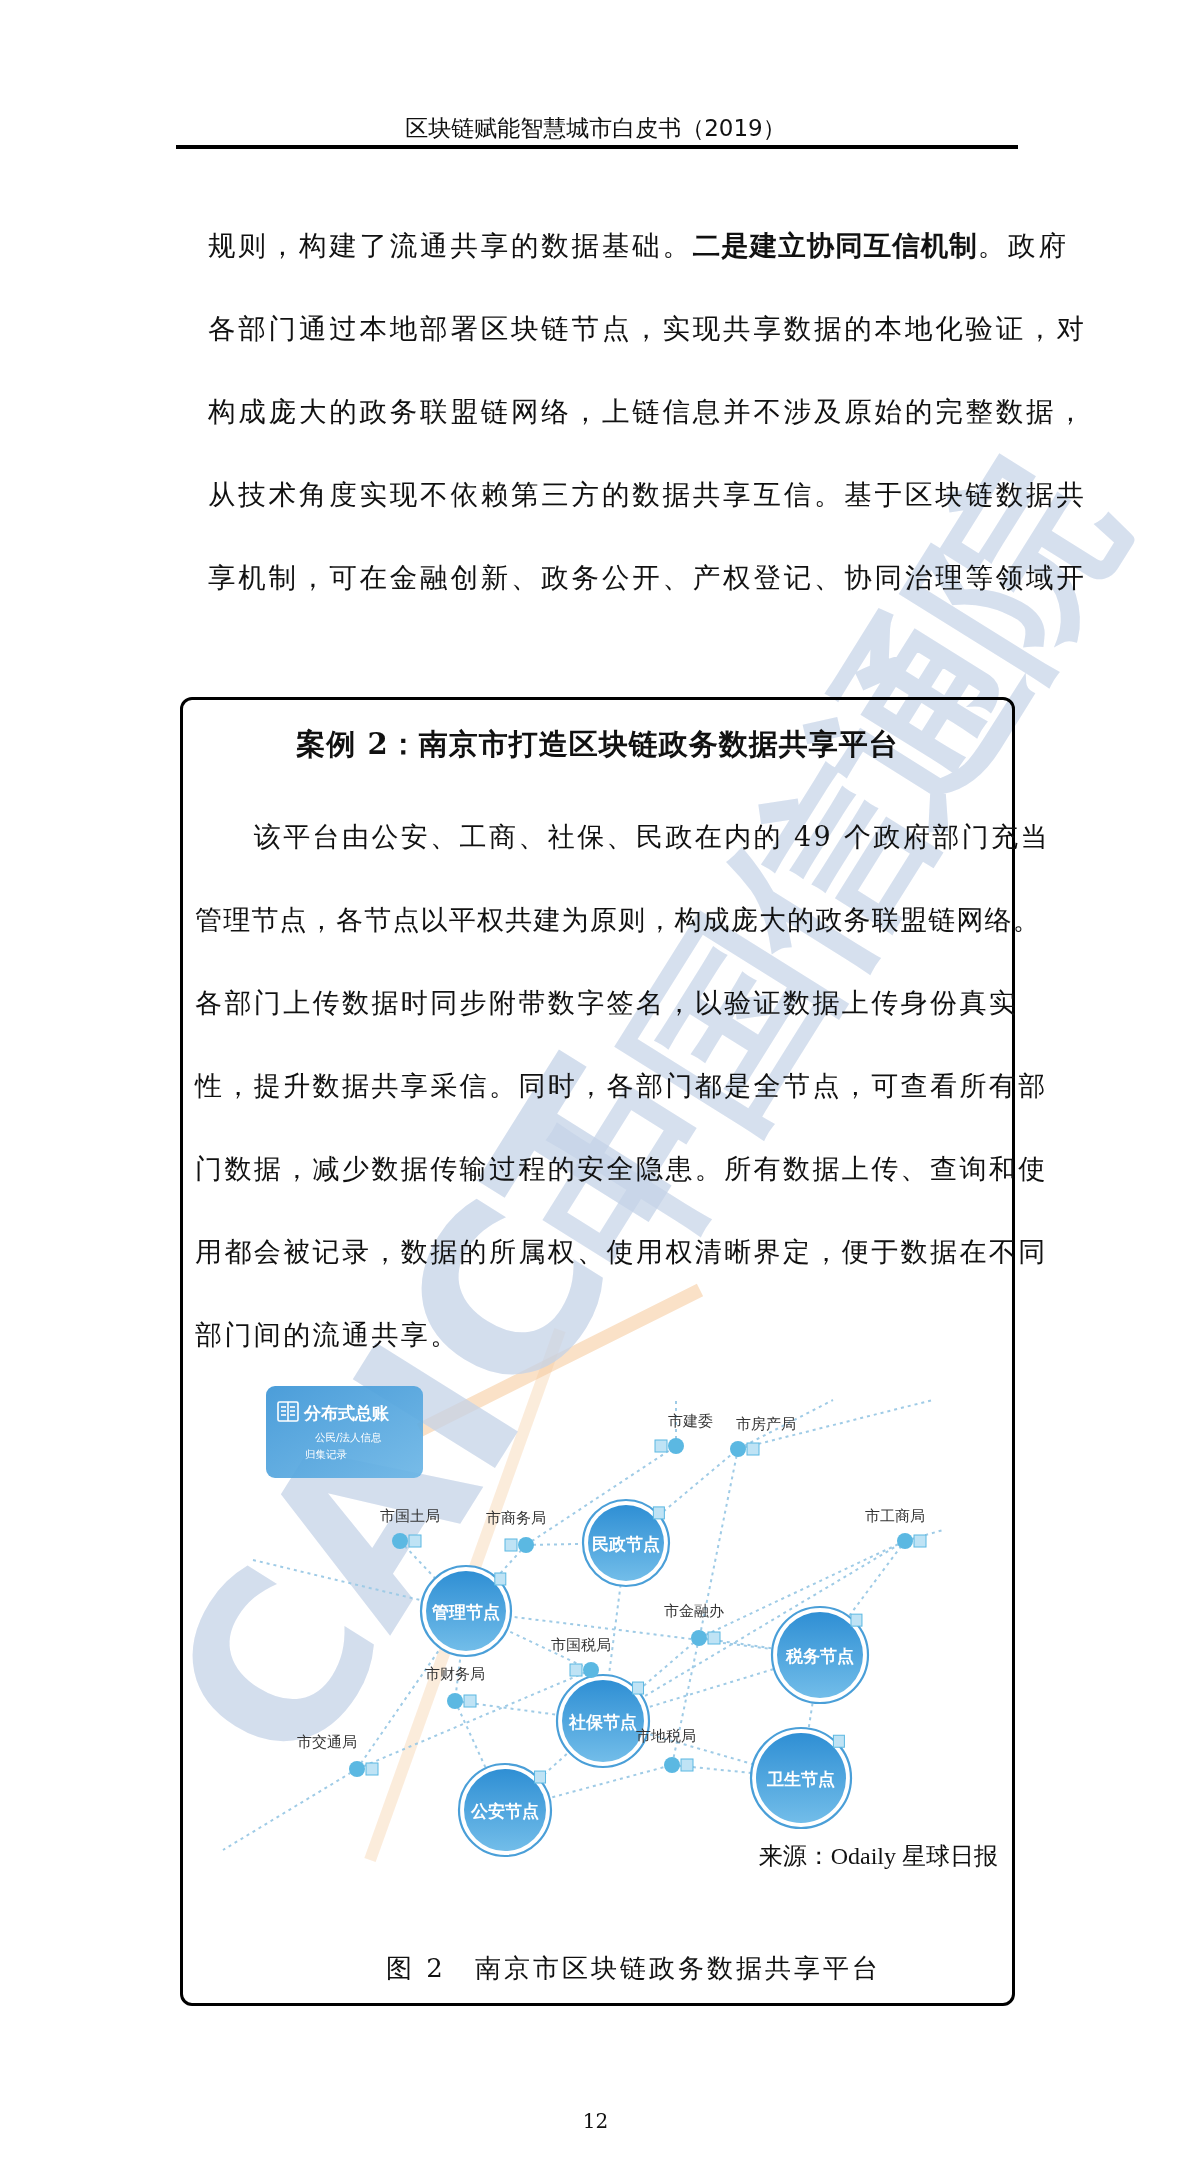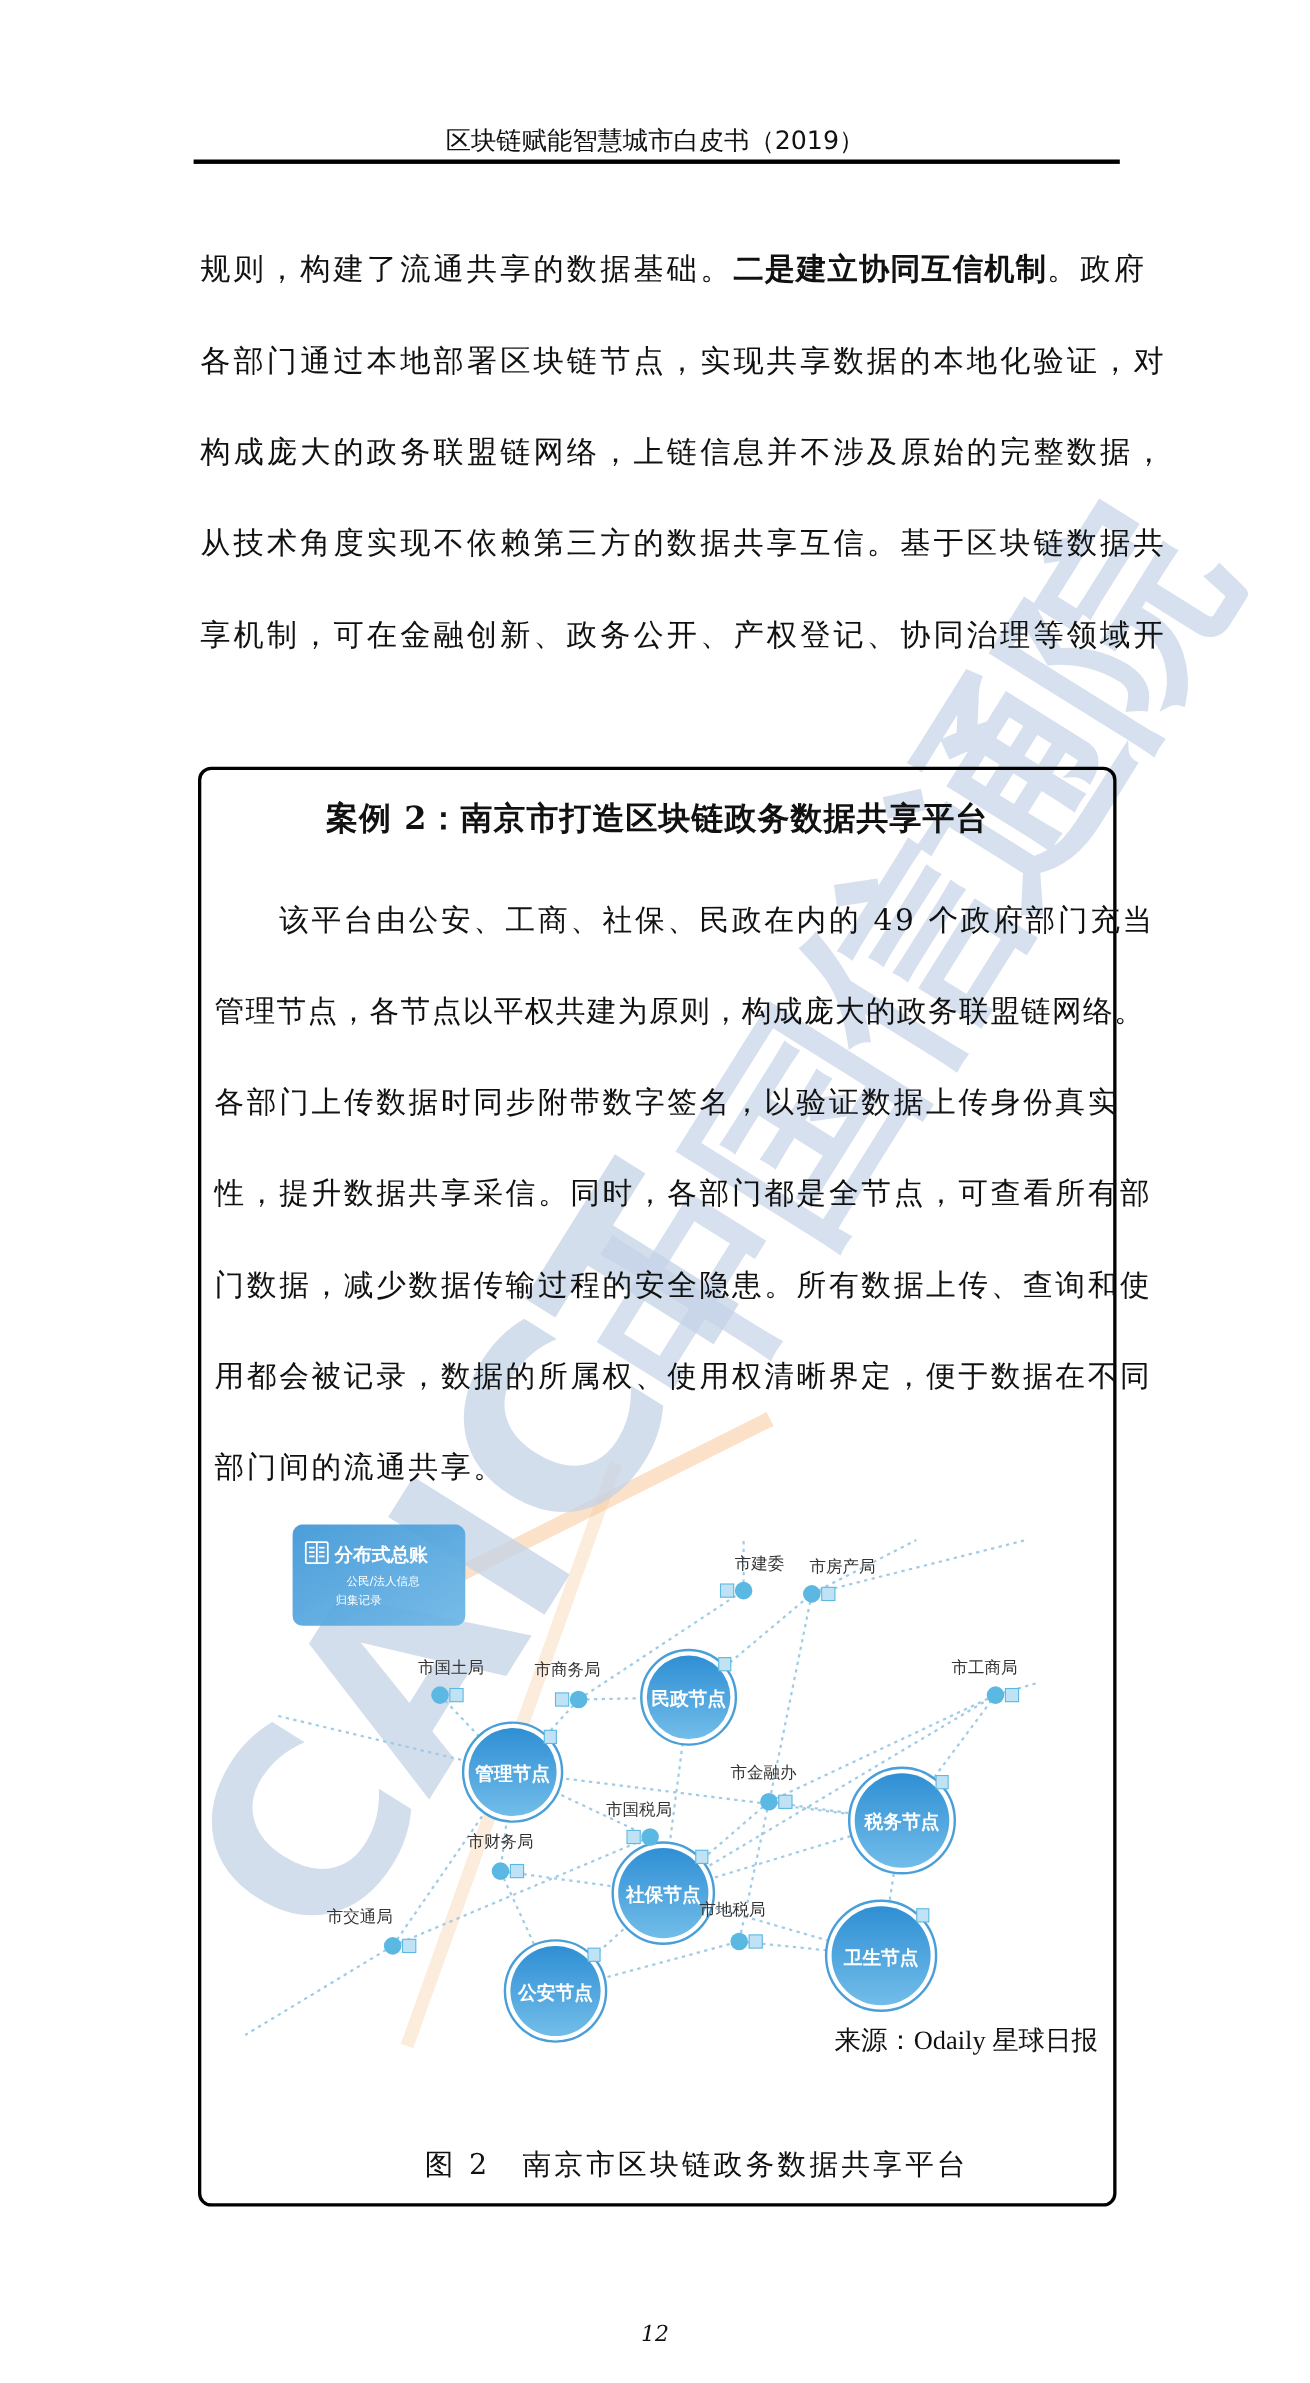--- a/index.html
+++ b/index.html
@@ -11,40 +11,40 @@
   .body-text { left:182px; top:204px; width:836px; font-size:27.5px; line-height:83px; letter-spacing:2.8px; }
   .body-text .line { height:83px; white-space:nowrap; overflow:visible; }
   .body-text b { font-family:"DejaVu Sans","Liberation Sans",sans-serif; font-weight:bold; letter-spacing:1px; }
   .case-box { left:180px; top:697px; width:829px; height:1303px; border:3px solid #000; }
   .case-title { left:0; width:829px; top:22px; text-align:center; font-weight:bold; font-size:29px; line-height:44px; letter-spacing:1px; }
   .case-para { left:12px; top:95px; width:810px; font-size:27px; line-height:83px; letter-spacing:2.4px; }
   .case-para .line { height:83px; white-space:nowrap; }
   .diagram { left:0; top:0; width:829px; height:1303px; }
   .source { right:14px; top:1139px; font-size:24px; line-height:34px; font-family:"Liberation Serif",serif; }
   .caption { left:0; width:829px; top:1250px; text-align:center; font-size:26px; line-height:36px; letter-spacing:3px;margin-left:36px; }
-  .page-number { left:0; width:1191px; top:2106px; text-align:center; font-size:20px; line-height:30px;font-style:italic; }
+  .page-number { left:0; width:1191px; top:2106px; text-align:center; font-size:20px; line-height:30px; }
   .watermark { pointer-events:none; }
 </style>
 </head>
 <body>
 
 <div class="abs watermark" style="left:0;top:0;width:1191px;height:2166px;z-index:0;">
   <svg width="1191" height="2166" viewBox="0 0 1191 2166">
 
     <line x1="420" y1="1430" x2="700" y2="1290" stroke="#f6c99a" stroke-width="14" opacity="0.55"></line>
     <line x1="370" y1="1860" x2="560" y2="1330" stroke="#f6c99a" stroke-width="12" opacity="0.35"></line>
     <text id="wm-latin" x="0" y="0" transform="translate(300,1780) rotate(-58)" font-family="DejaVu Sans, sans-serif" font-weight="bold" font-size="230" fill="#c5d3e8" opacity="0.75">CAICT</text>
     <text id="wm-cn" x="0" y="0" transform="translate(640,1290) rotate(-58)" font-family="DejaVu Sans, sans-serif" font-weight="bold" font-size="190" fill="#c5d3e8" opacity="0.7" letter-spacing="-10">中国信通院</text>
   </svg>
 </div>
 
 <div class="abs header-title" style="z-index:2;">区块链赋能智慧城市白皮书（2019）</div>
 <div class="abs header-rule" style="z-index:2;"></div>
 
-<div class="abs body-text" style="z-index:2;">
+<div class="abs body-text" style="z-index:2;margin-left:26px;">
   <div class="line"><span>规则，构建了流通共享的数据基础。</span><b>二是建立协同互信机制</b><span>。政府</span></div>
   <div class="line">各部门通过本地部署区块链节点，实现共享数据的本地化验证，对</div>
   <div class="line">构成庞大的政务联盟链网络，上链信息并不涉及原始的完整数据，</div>
   <div class="line">从技术角度实现不依赖第三方的数据共享互信。基于区块链数据共</div>
   <div class="line">享机制，可在金融创新、政务公开、产权登记、协同治理等领域开</div>
 </div>
 
 <div class="abs case-box" style="z-index:2;border-radius:12px;">
   <div class="abs case-title">案例 2：南京市打造区块链政务数据共享平台</div>
   <div class="abs case-para">

